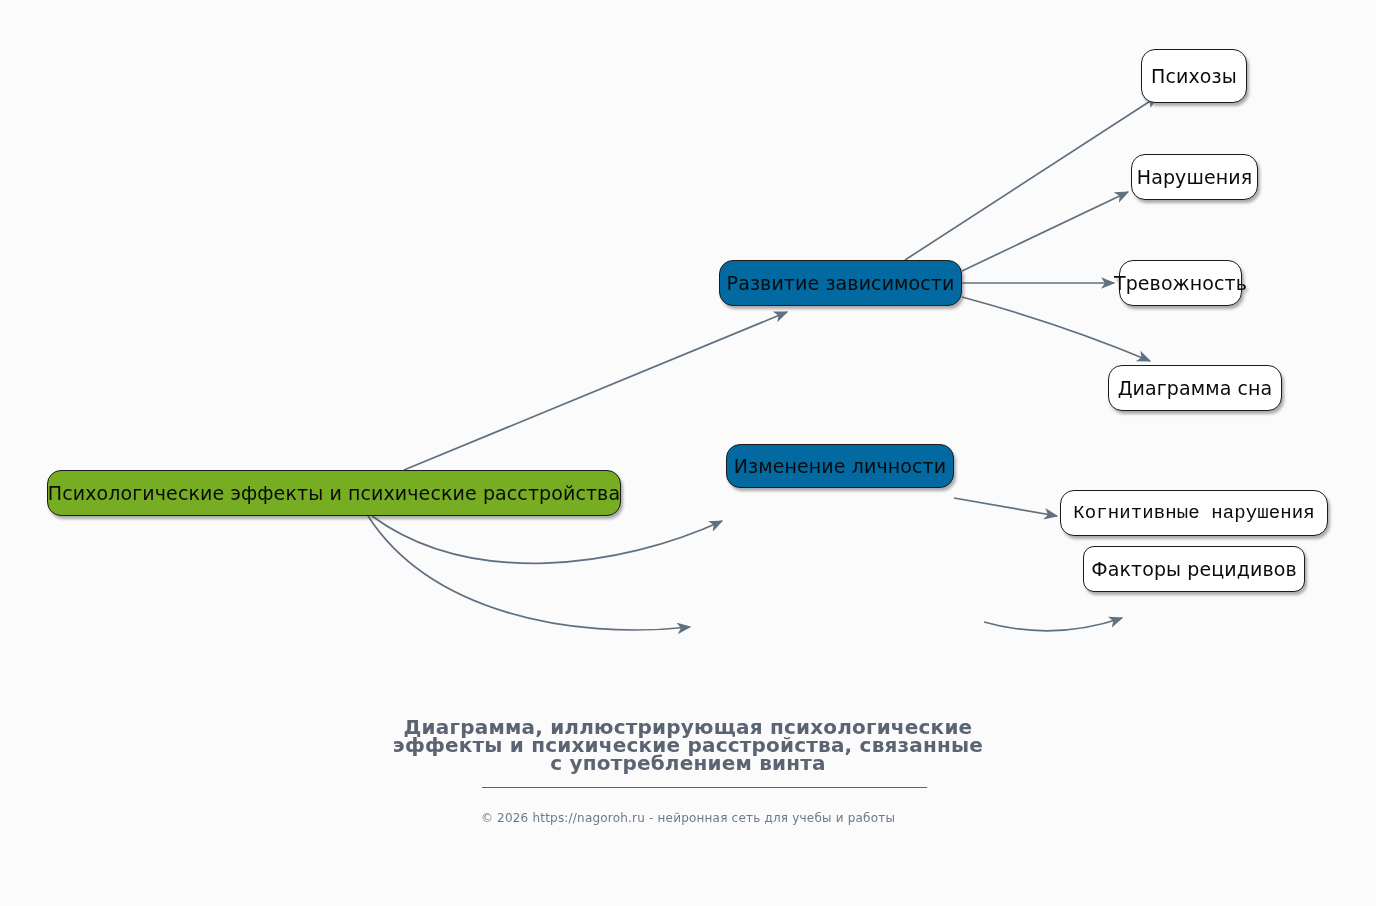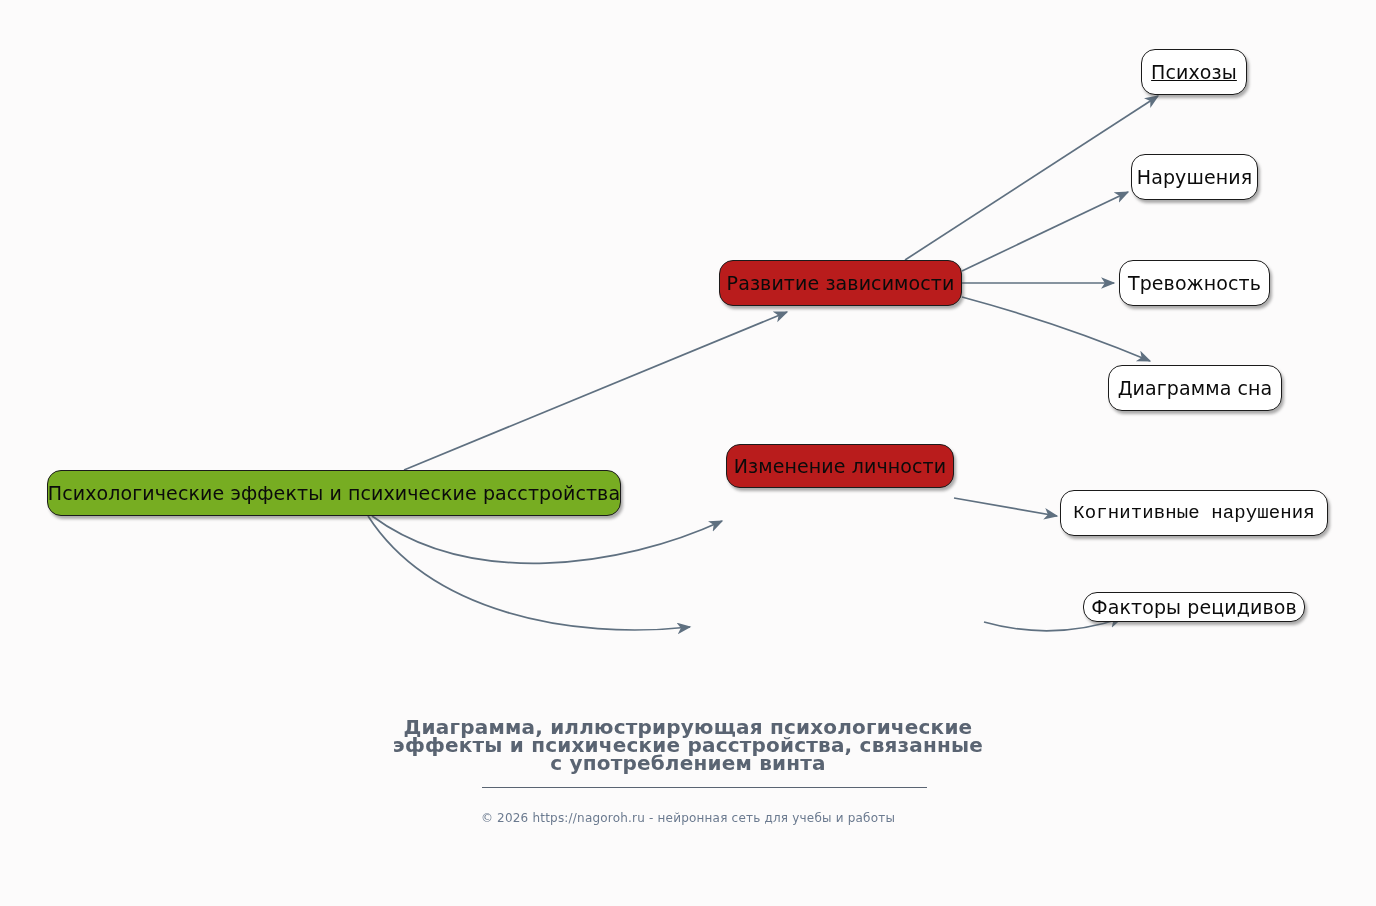--- a/index.html
+++ b/index.html
@@ -41,21 +41,21 @@
     color: #0b0b0b;
     white-space: nowrap;
     letter-spacing: 0.1px;
     filter: drop-shadow(2.5px 3px 1.6px rgba(70,70,70,0.45));
   }
   .node-root {
     background: #77ad22;
     text-align: right;
   }
   .node-mid {
-    background: #b91c1c;
+    background: #0369a1;
   }
   .node-leaf {
     background: #ffffff;
   }
   .caption {
     position: absolute;
     left: 0;
     width: 1376px;
     text-align: center;
     color: #5a6472;
@@ -109,41 +109,41 @@
 
   <div class="node node-mid" style="left:719px; top:260px; width:243px; height:46px;">
     <span>Развитие зависимости</span>
   </div>
 
   <div class="node node-mid" style="left:726px; top:444px; width:228px; height:44px;">
     <span>Изменение личности</span>
   </div>
 
 
-  <div class="node node-leaf" style="left:1141px; top:49px; width:106px; height:46px;text-decoration:underline;">
+  <div class="node node-leaf" style="left:1141px; top:49px; width:106px; height:54px;">
     <span>Психозы</span>
   </div>
 
   <div class="node node-leaf" style="left:1131px; top:154px; width:127px; height:46px;">
     <span>Нарушения</span>
   </div>
 
-  <div class="node node-leaf" style="left:1119px; top:260px; width:151px; height:46px;align-items:center;">
+  <div class="node node-leaf" style="left:1119px; top:260px; width:123px; height:46px;align-items:center;">
     <span>Тревожность</span>
   </div>
 
   <div class="node node-leaf" style="left:1108px; top:365px; width:174px; height:46px;">
     <span>Диаграмма сна</span>
   </div>
 
   <div class="node node-leaf" style="left:1060px; top:490px; width:268px; height:46px;font-family:Liberation Mono, monospace;">
     <span>Когнитивные нарушения</span>
   </div>
 
-  <div class="node node-leaf" style="left:1083px; top:592px; width:222px; height:30px;">
+  <div class="node node-leaf" style="left:1083px; top:546px; width:222px; height:46px;border-radius:11px;">
     <span>Факторы рецидивов</span>
   </div>
 
   <div class="caption" style="top:718px;">Диаграмма, иллюстрирующая психологические</div>
   <div class="caption" style="top:736px;">эффекты и психические расстройства, связанные</div>
   <div class="caption" style="top:754px;">с употреблением винта</div>
 
   <div class="caption-line" style="left:482px; top:787px; width:445px;"></div>
 
   <div class="copyright" style="top:811px;">© 2026 https://nagoroh.ru - нейронная сеть для учебы и работы</div>

